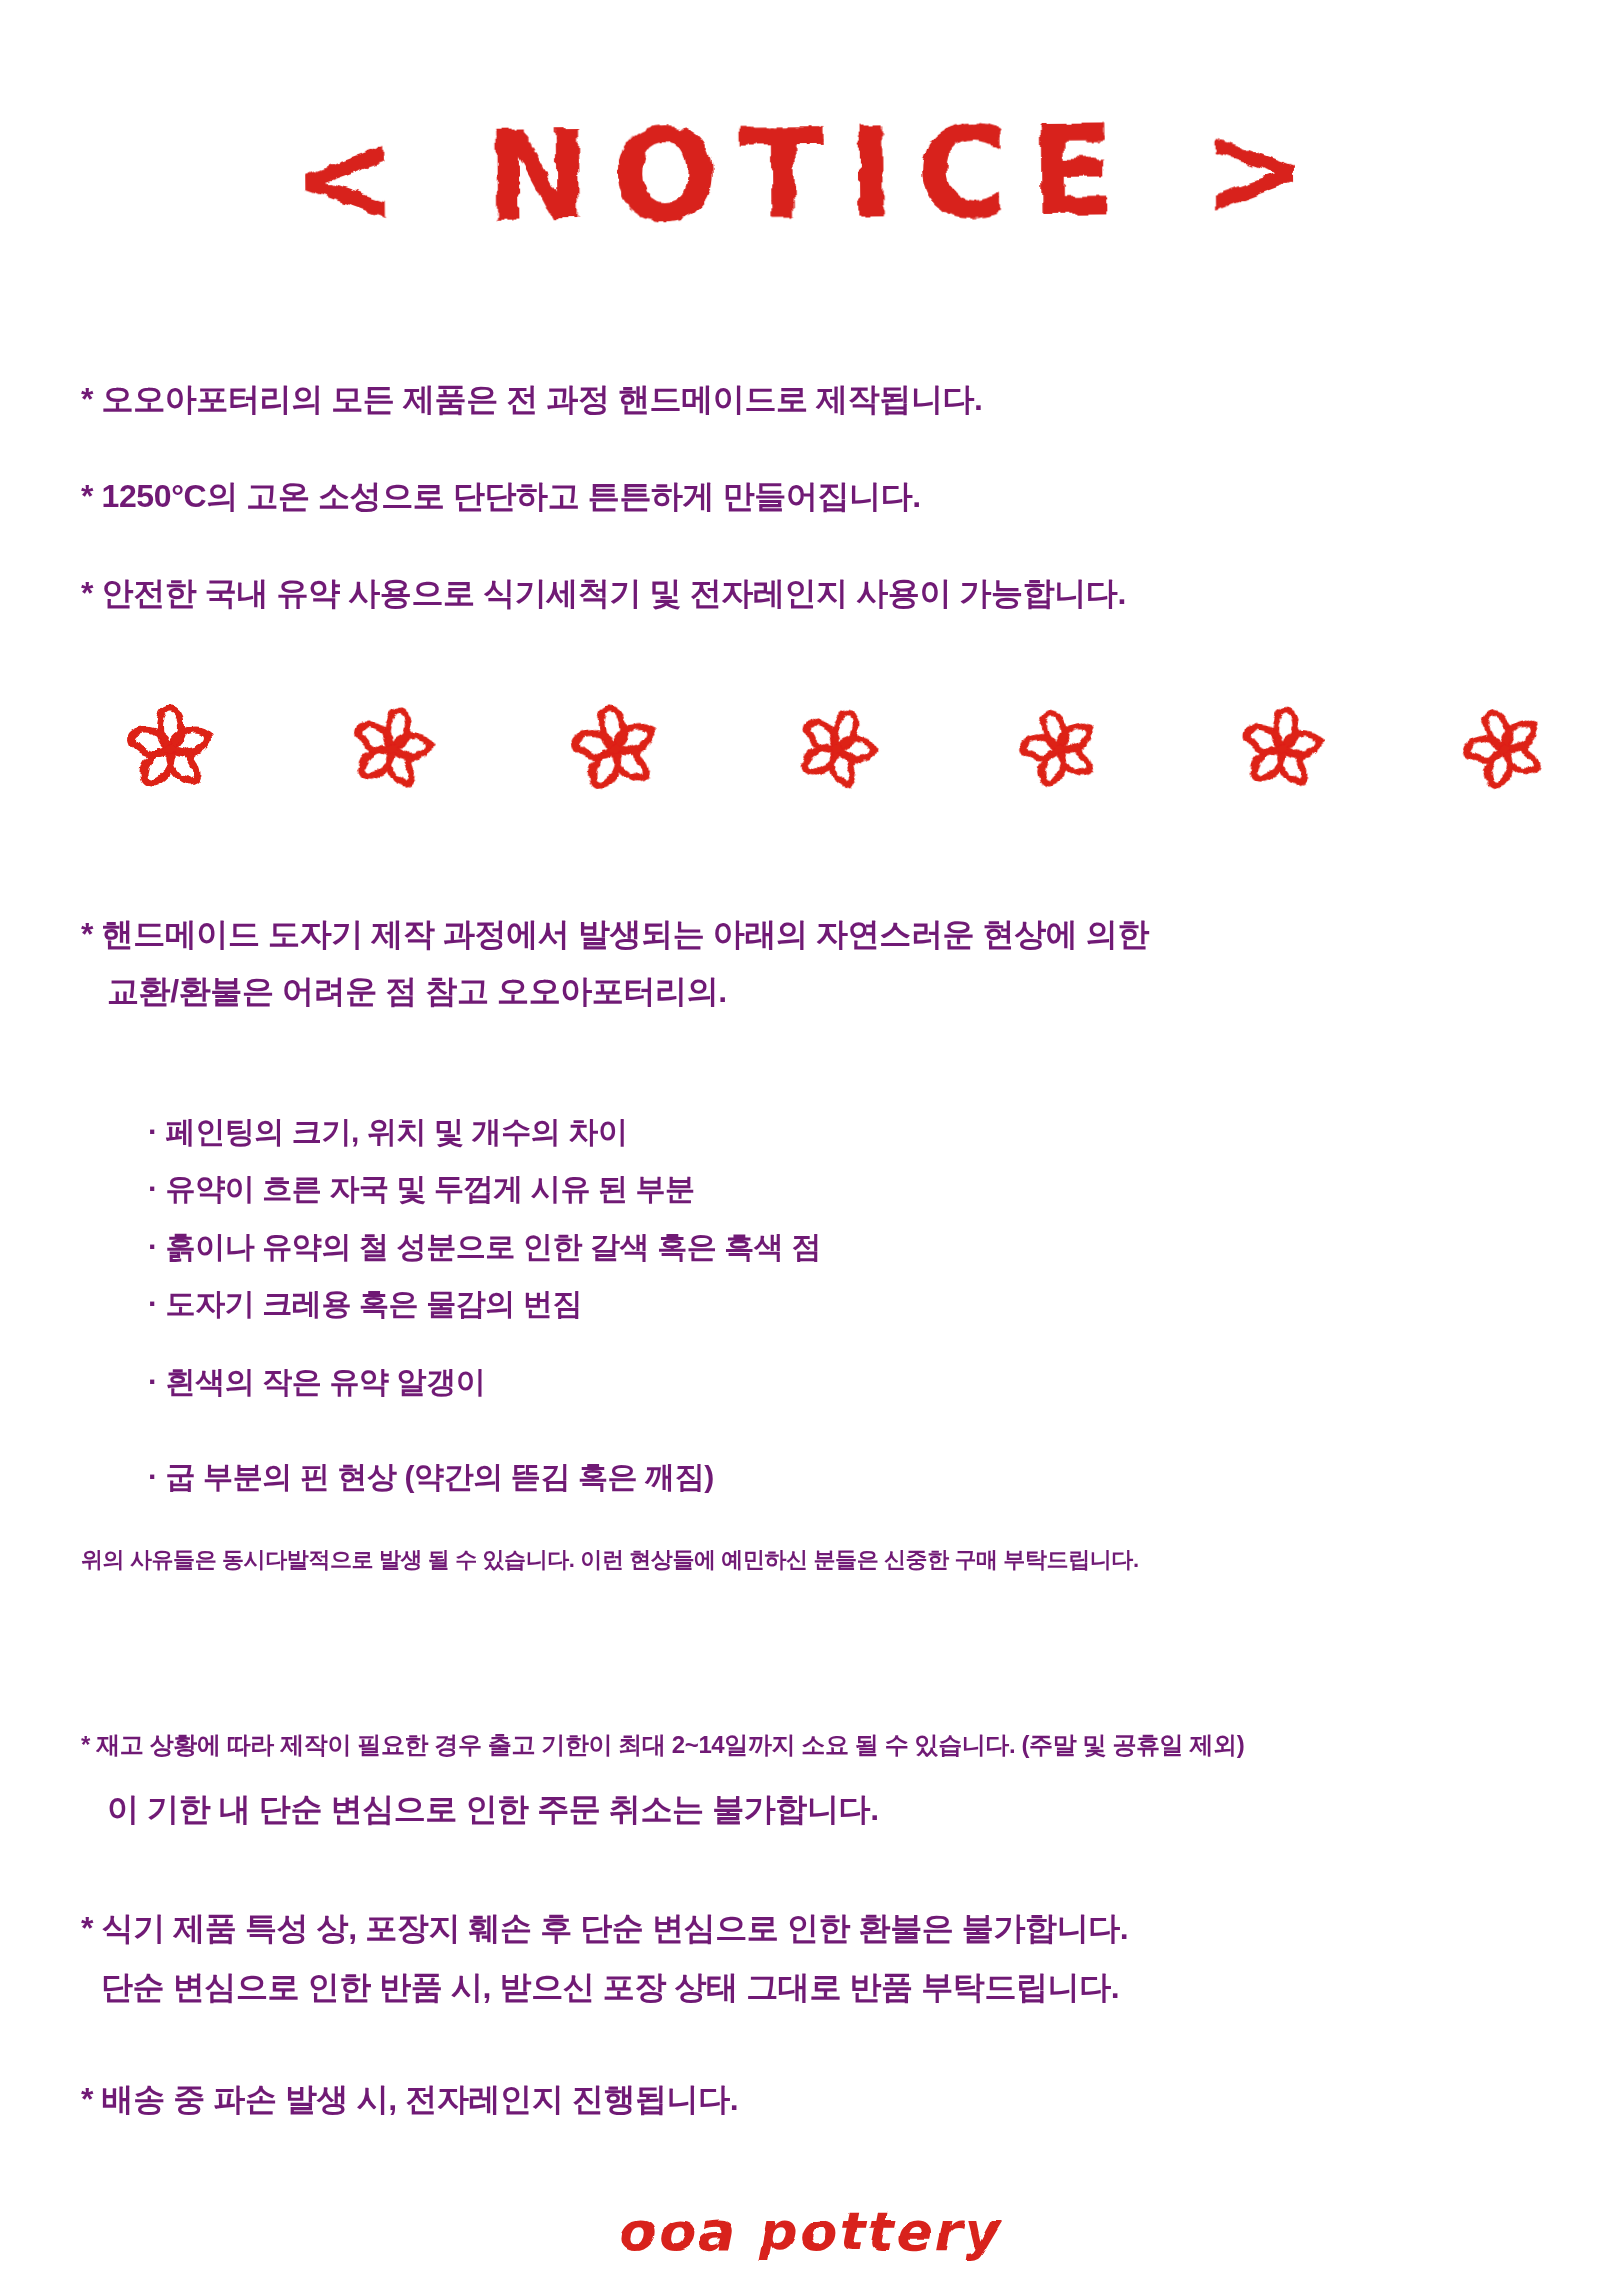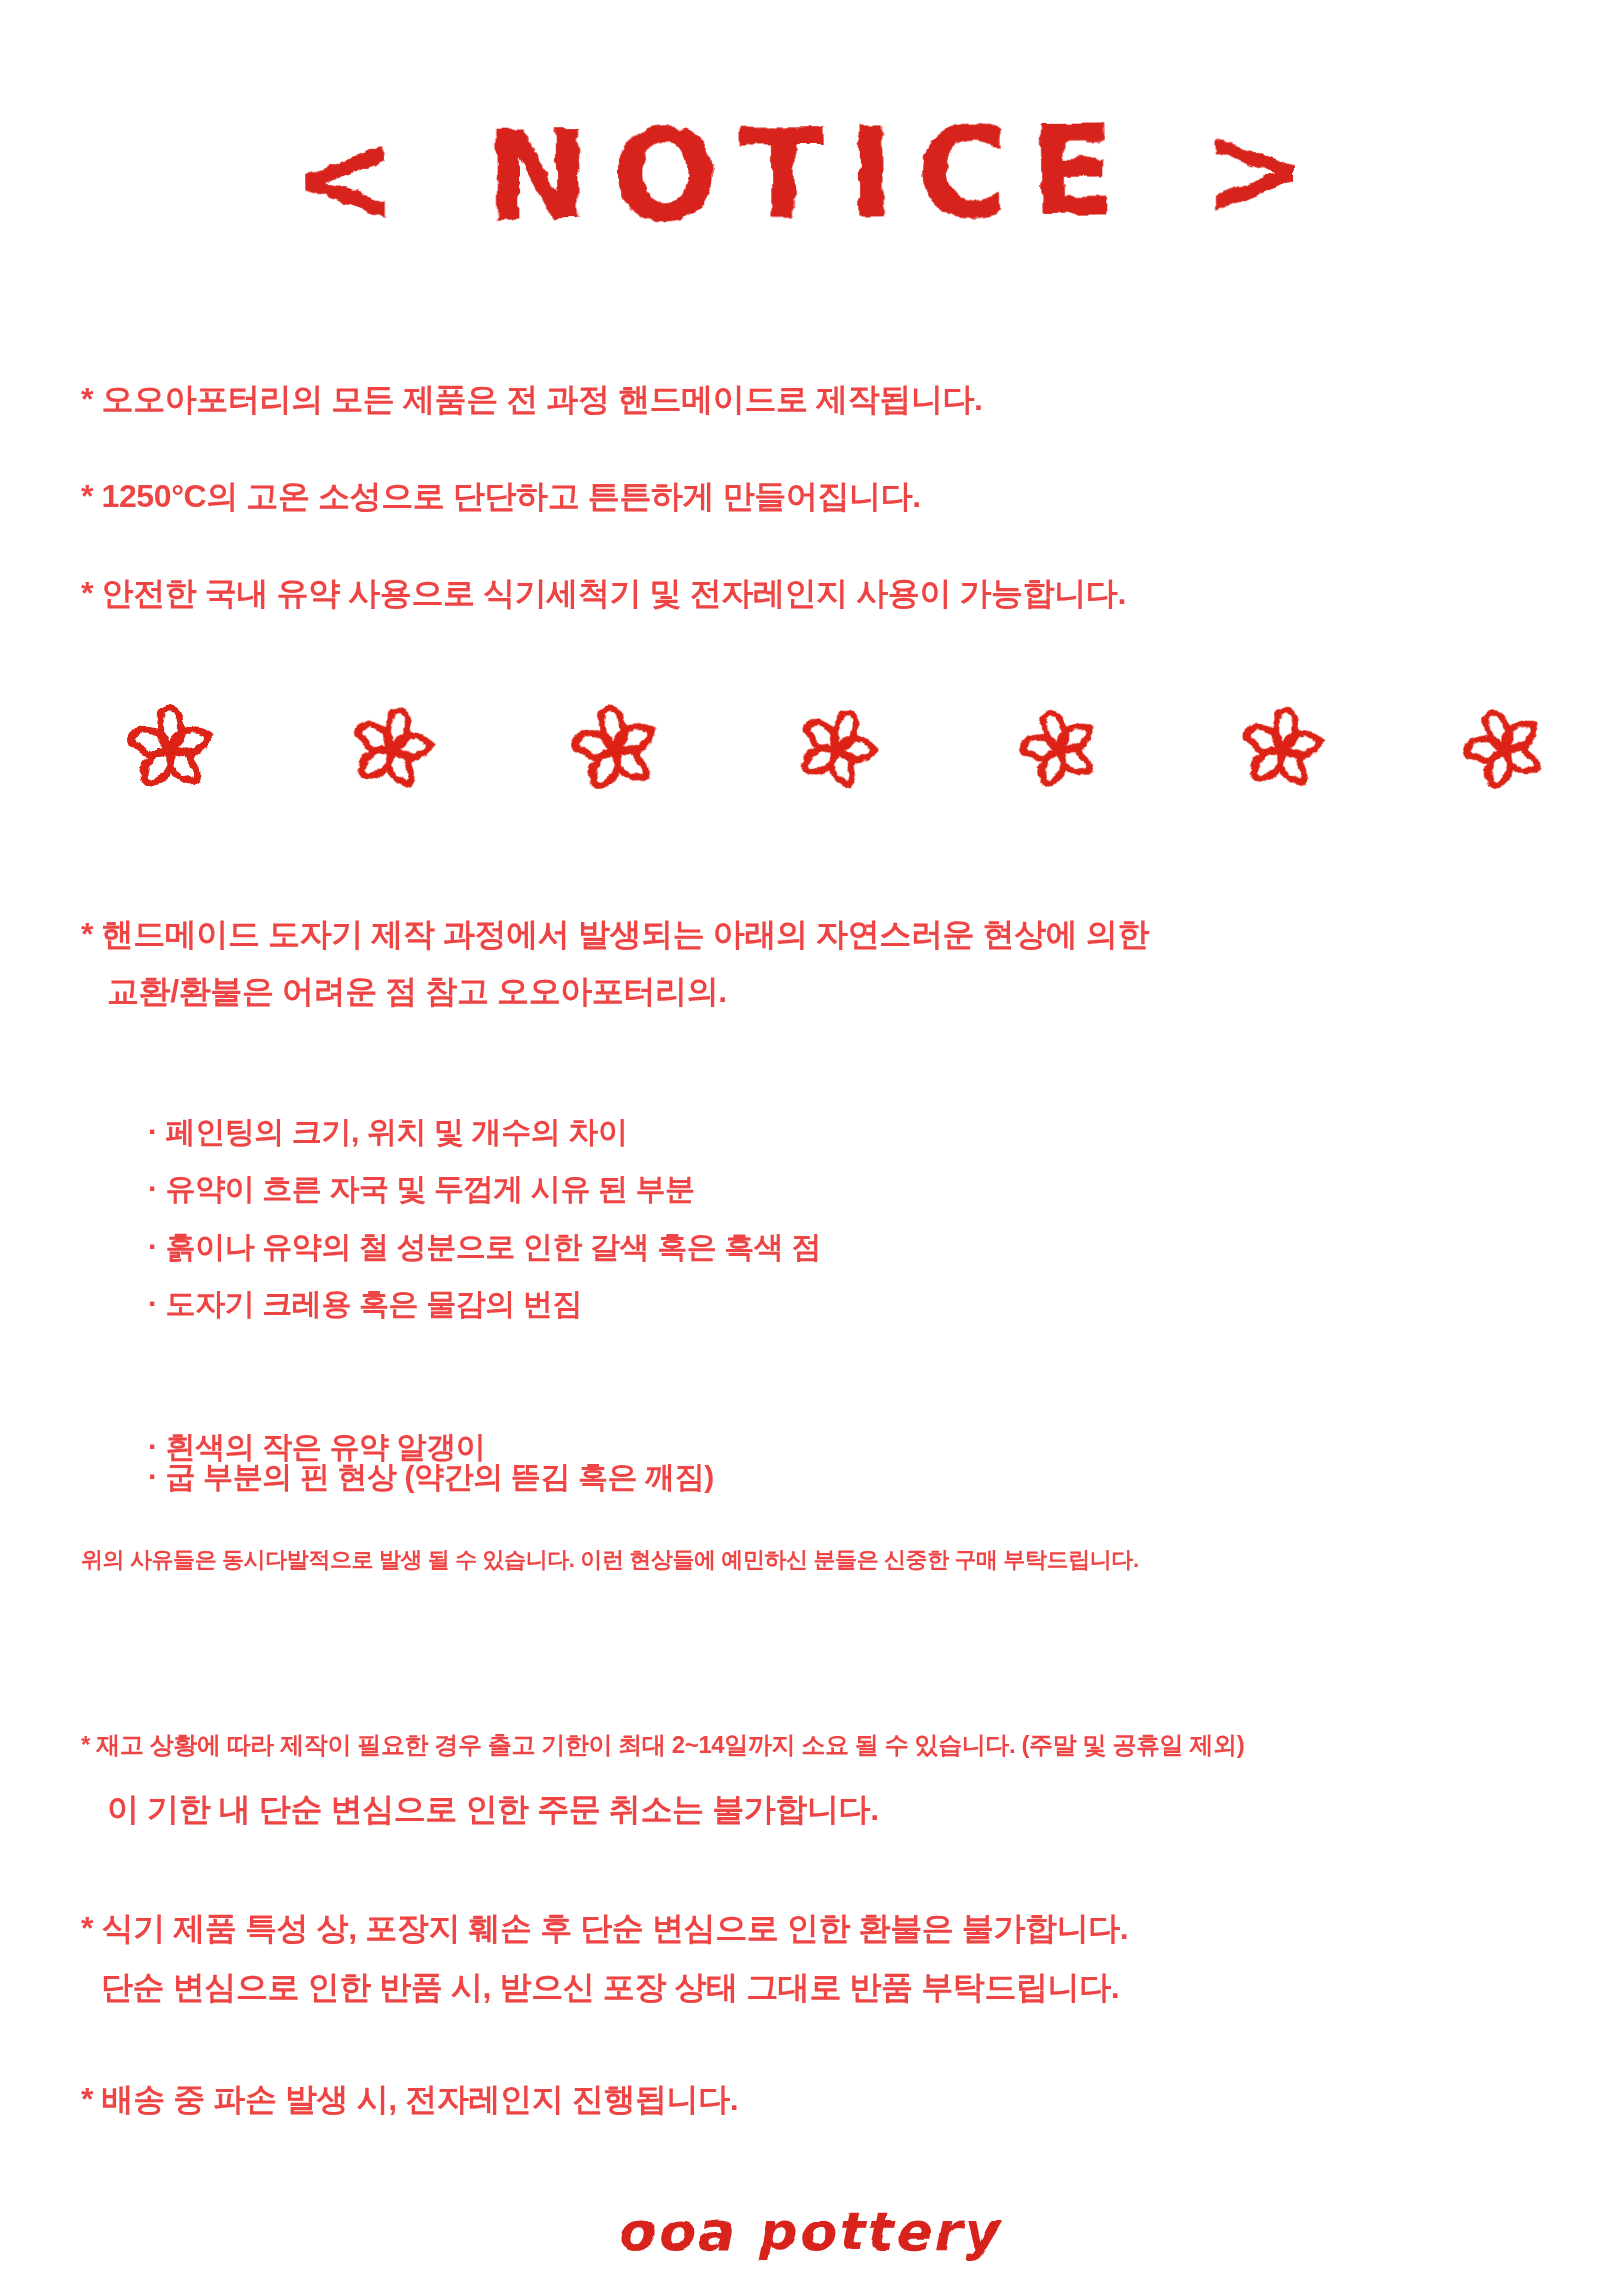--- a/index.html
+++ b/index.html
@@ -31,21 +31,21 @@
     color: #d8241c;
     filter: url(#crayon);
     transform: rotate(-0.5deg);
     white-space: nowrap;
   }
 
   
   .red-line {
     position: absolute;
     left: 81px;
-    color: #ef4444;
+    color: #701a75;
     font-weight: 700;
     font-size: 32px;
     white-space: nowrap;
     letter-spacing: -0.4px;
   }
   .indent2 { left: 107px; }
 
   
   .flower-row {
     position: absolute;
@@ -153,21 +153,21 @@
       </svg>
   </div>
 
   <div class="red-line" style="top:913px">* 핸드메이드 도자기 제작 과정에서 발생되는 아래의 자연스러운 현상에 의한</div>
   <div class="red-line indent2" style="top:970px">교환/환불은 어려운 점 참고 오오아포터리의.</div>
 
   <div class="red-line defect-item" style="top:1112px">· 페인팅의 크기, 위치 및 개수의 차이</div>
   <div class="red-line defect-item" style="top:1169px">· 유약이 흐른 자국 및 두껍게 시유 된 부분</div>
   <div class="red-line defect-item" style="top:1227px">· 흙이나 유약의 철 성분으로 인한 갈색 혹은 흑색 점</div>
   <div class="red-line defect-item" style="top:1284px">· 도자기 크레용 혹은 물감의 번짐</div>
-  <div class="red-line defect-item" style="top:1427px">· 흰색의 작은 유약 알갱이</div>
+  <div class="red-line defect-item" style="top:1362px">· 흰색의 작은 유약 알갱이</div>
   <div class="red-line defect-item" style="top:1457px">· 굽 부분의 핀 현상 (약간의 뜯김 혹은 깨짐)</div>
 
   <div class="red-line" style="top:1545px; font-size:22px">위의 사유들은 동시다발적으로 발생 될 수 있습니다. 이런 현상들에 예민하신 분들은 신중한 구매 부탁드립니다.</div>
 
   <div class="red-line" style="top:1729px; font-size:24px">* 재고 상황에 따라 제작이 필요한 경우 출고 기한이 최대 2~14일까지 소요 될 수 있습니다. (주말 및 공휴일 제외)</div>
   <div class="red-line indent2" style="top:1788px">이 기한 내 단순 변심으로 인한 주문 취소는 불가합니다.</div>
 
   <div class="red-line" style="top:1907px">* 식기 제품 특성 상, 포장지 훼손 후 단순 변심으로 인한 환불은 불가합니다.</div>
   <div class="red-line" style="top:1966px; left:101px">단순 변심으로 인한 반품 시, 받으신 포장 상태 그대로 반품 부탁드립니다.</div>
 

